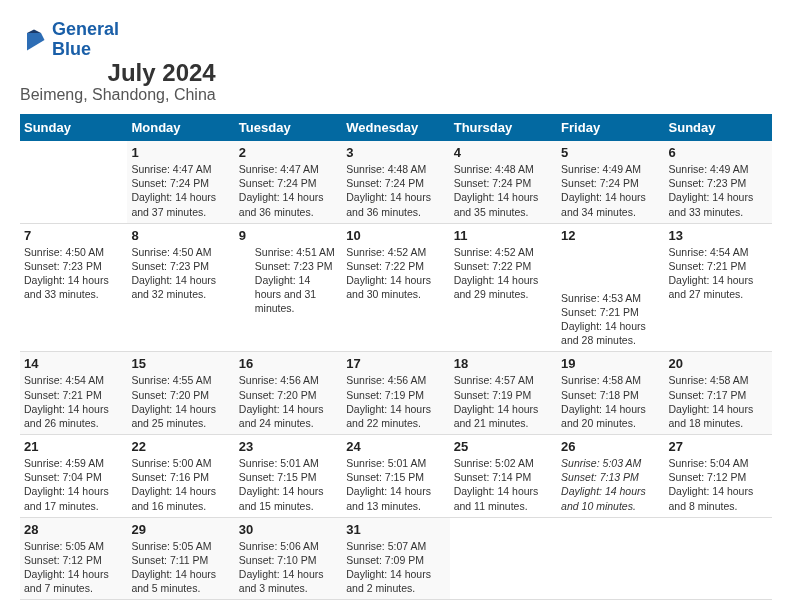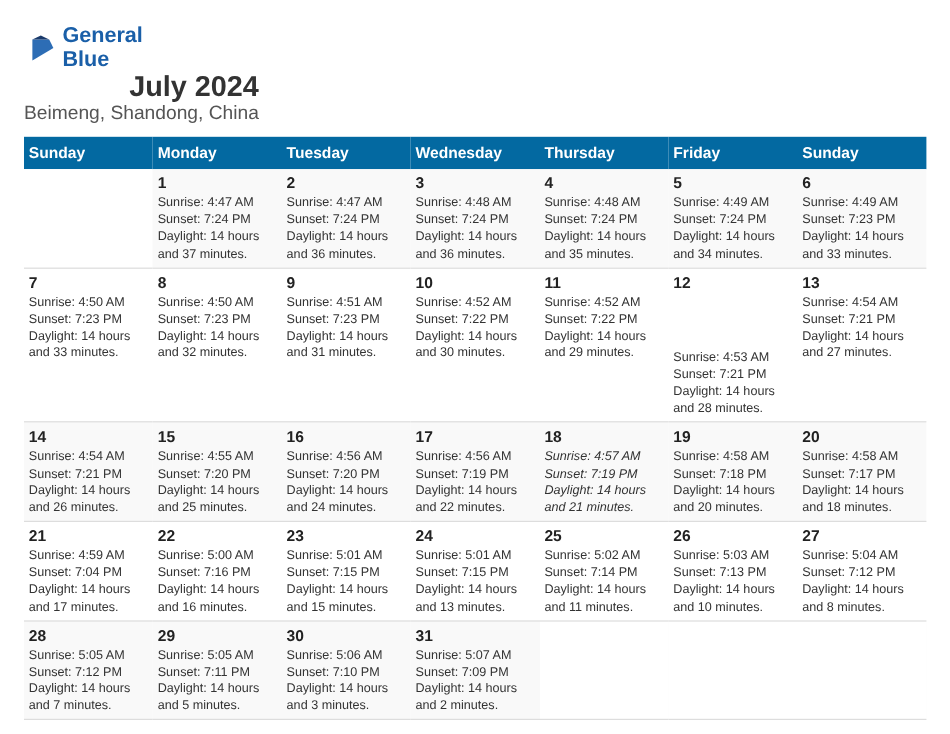--- a/index.html
+++ b/index.html
@@ -171,21 +171,21 @@
 Daylight: 14 hours and 33 minutes.</div>
         </td>
         <td>
           <div class="day-number">8</div>
           <div class="day-info" style="white-space: pre-line;">Sunrise: 4:50 AM
 Sunset: 7:23 PM
 Daylight: 14 hours and 32 minutes.</div>
         </td>
         <td>
           <div class="day-number">9</div>
-          <div class="day-info" style="white-space: pre-line;">Sunrise: 4:51 AM
+          <div class="day-info" style="white-space: pre-line; margin-left: 16px;">Sunrise: 4:51 AM
 Sunset: 7:23 PM
 Daylight: 14 hours and 31 minutes.</div>
         </td>
         <td>
           <div class="day-number">10</div>
           <div class="day-info" style="white-space: pre-line;">Sunrise: 4:52 AM
 Sunset: 7:22 PM
 Daylight: 14 hours and 30 minutes.</div>
         </td>
         <td>
@@ -227,21 +227,21 @@
 Daylight: 14 hours and 24 minutes.</div>
         </td>
         <td>
           <div class="day-number">17</div>
           <div class="day-info" style="white-space: pre-line;">Sunrise: 4:56 AM
 Sunset: 7:19 PM
 Daylight: 14 hours and 22 minutes.</div>
         </td>
         <td>
           <div class="day-number">18</div>
-          <div class="day-info" style="white-space: pre-line; font-style: italic;">Sunrise: 4:57 AM
+          <div class="day-info" style="white-space: pre-line;">Sunrise: 4:57 AM
 Sunset: 7:19 PM
 Daylight: 14 hours and 21 minutes.</div>
         </td>
         <td>
           <div class="day-number">19</div>
           <div class="day-info" style="white-space: pre-line;">Sunrise: 4:58 AM
 Sunset: 7:18 PM
 Daylight: 14 hours and 20 minutes.</div>
         </td>
         <td>
@@ -277,21 +277,21 @@
 Daylight: 14 hours and 13 minutes.</div>
         </td>
         <td>
           <div class="day-number">25</div>
           <div class="day-info" style="white-space: pre-line;">Sunrise: 5:02 AM
 Sunset: 7:14 PM
 Daylight: 14 hours and 11 minutes.</div>
         </td>
         <td>
           <div class="day-number">26</div>
-          <div class="day-info" style="white-space: pre-line;">Sunrise: 5:03 AM
+          <div class="day-info" style="white-space: pre-line; font-style: italic;">Sunrise: 5:03 AM
 Sunset: 7:13 PM
 Daylight: 14 hours and 10 minutes.</div>
         </td>
         <td>
           <div class="day-number">27</div>
           <div class="day-info" style="white-space: pre-line;">Sunrise: 5:04 AM
 Sunset: 7:12 PM
 Daylight: 14 hours and 8 minutes.</div>
         </td>
       </tr>

